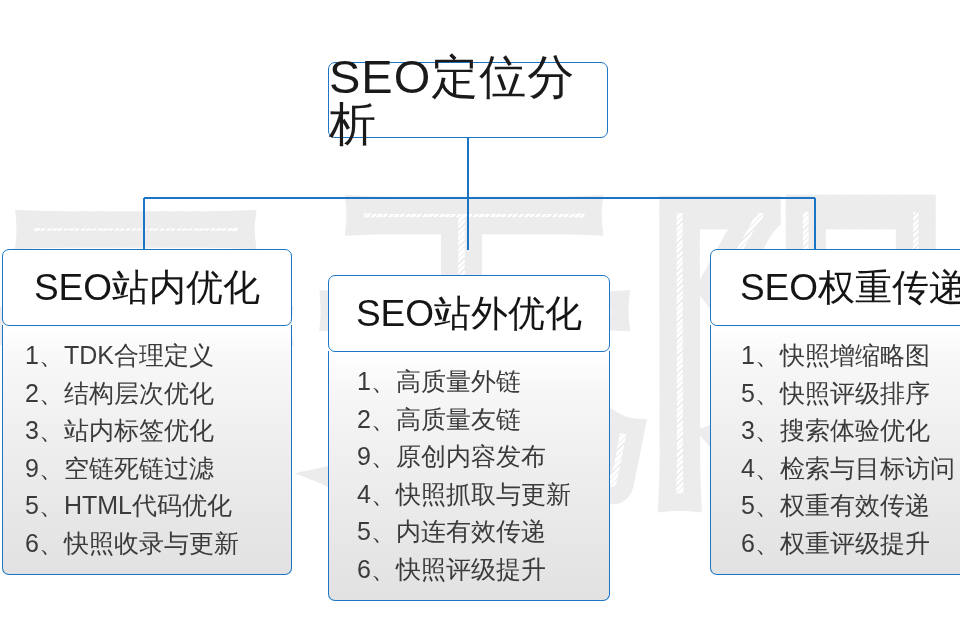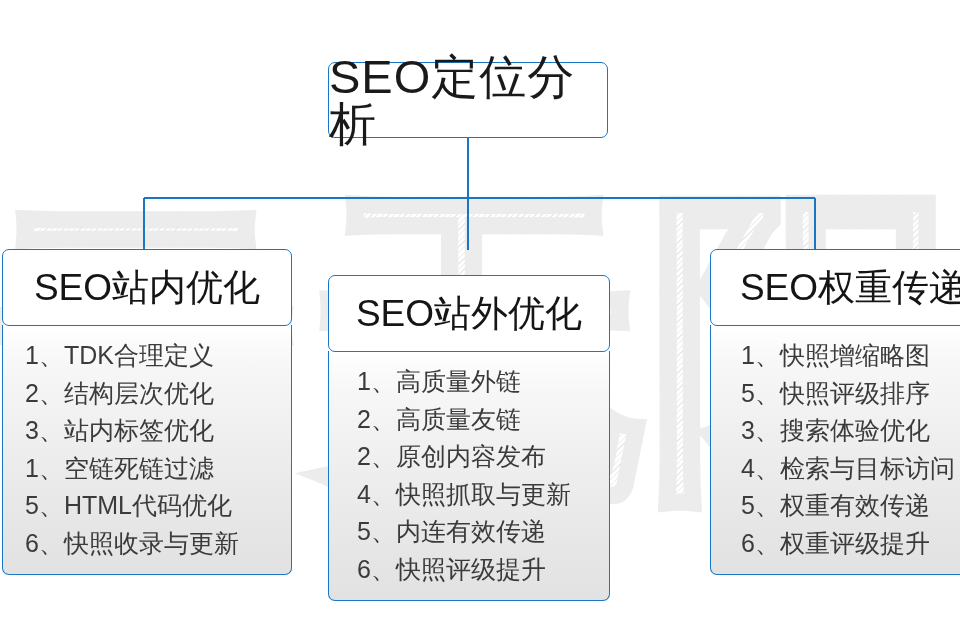--- a/index.html
+++ b/index.html
@@ -187,36 +187,36 @@
 
   <div class="column col-0">
     <div class="col-header">
       <span class="col-header-title">SEO站内优化</span>
     </div>
     <div class="col-body">
       <ul>
         <li>1、TDK合理定义</li>
         <li>2、结构层次优化</li>
         <li>3、站内标签优化</li>
-        <li>1、空链死链过滤</li>
+        <li>9、空链死链过滤</li>
         <li>5、HTML代码优化</li>
         <li>6、快照收录与更新</li>
       </ul>
     </div>
   </div>
 
   <div class="column col-1">
     <div class="col-header">
       <span class="col-header-title">SEO站外优化</span>
     </div>
     <div class="col-body">
       <ul>
         <li>1、高质量外链</li>
         <li>2、高质量友链</li>
-        <li>2、原创内容发布</li>
+        <li>9、原创内容发布</li>
         <li>4、快照抓取与更新</li>
         <li>5、内连有效传递</li>
         <li>6、快照评级提升</li>
       </ul>
     </div>
   </div>
 
   <div class="column col-2">
     <div class="col-header">
       <span class="col-header-title">SEO权重传递</span>

